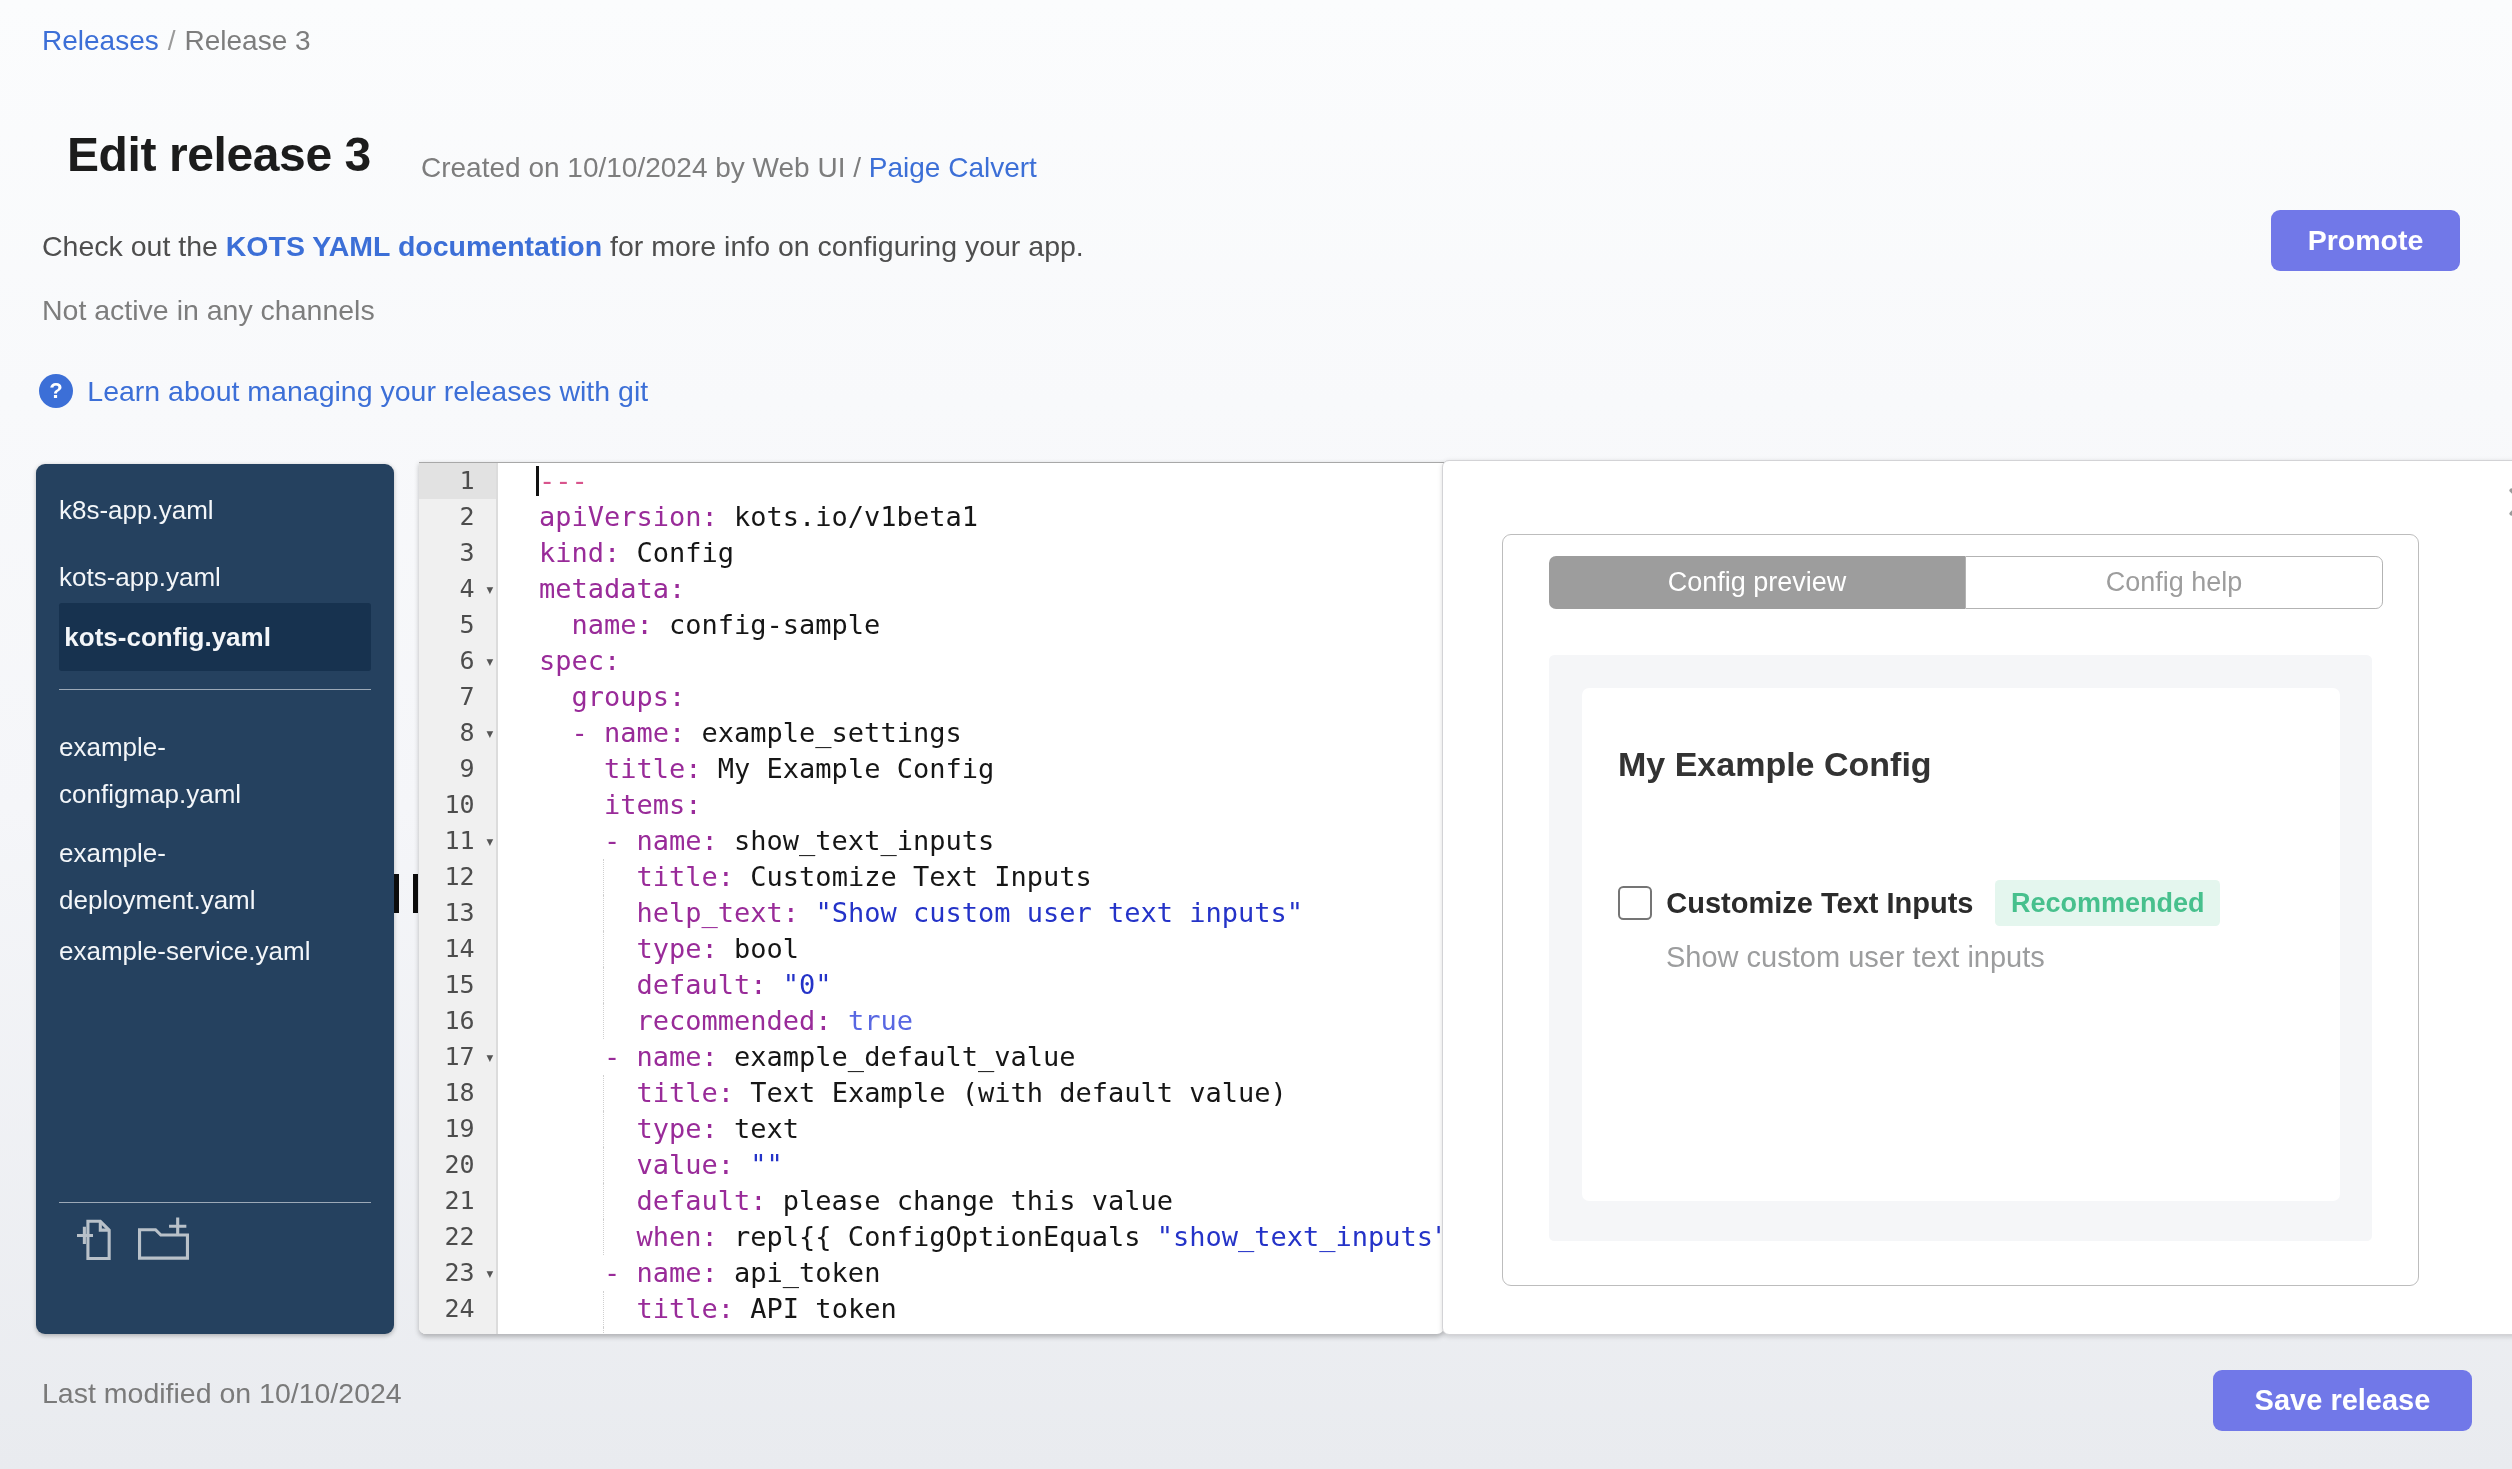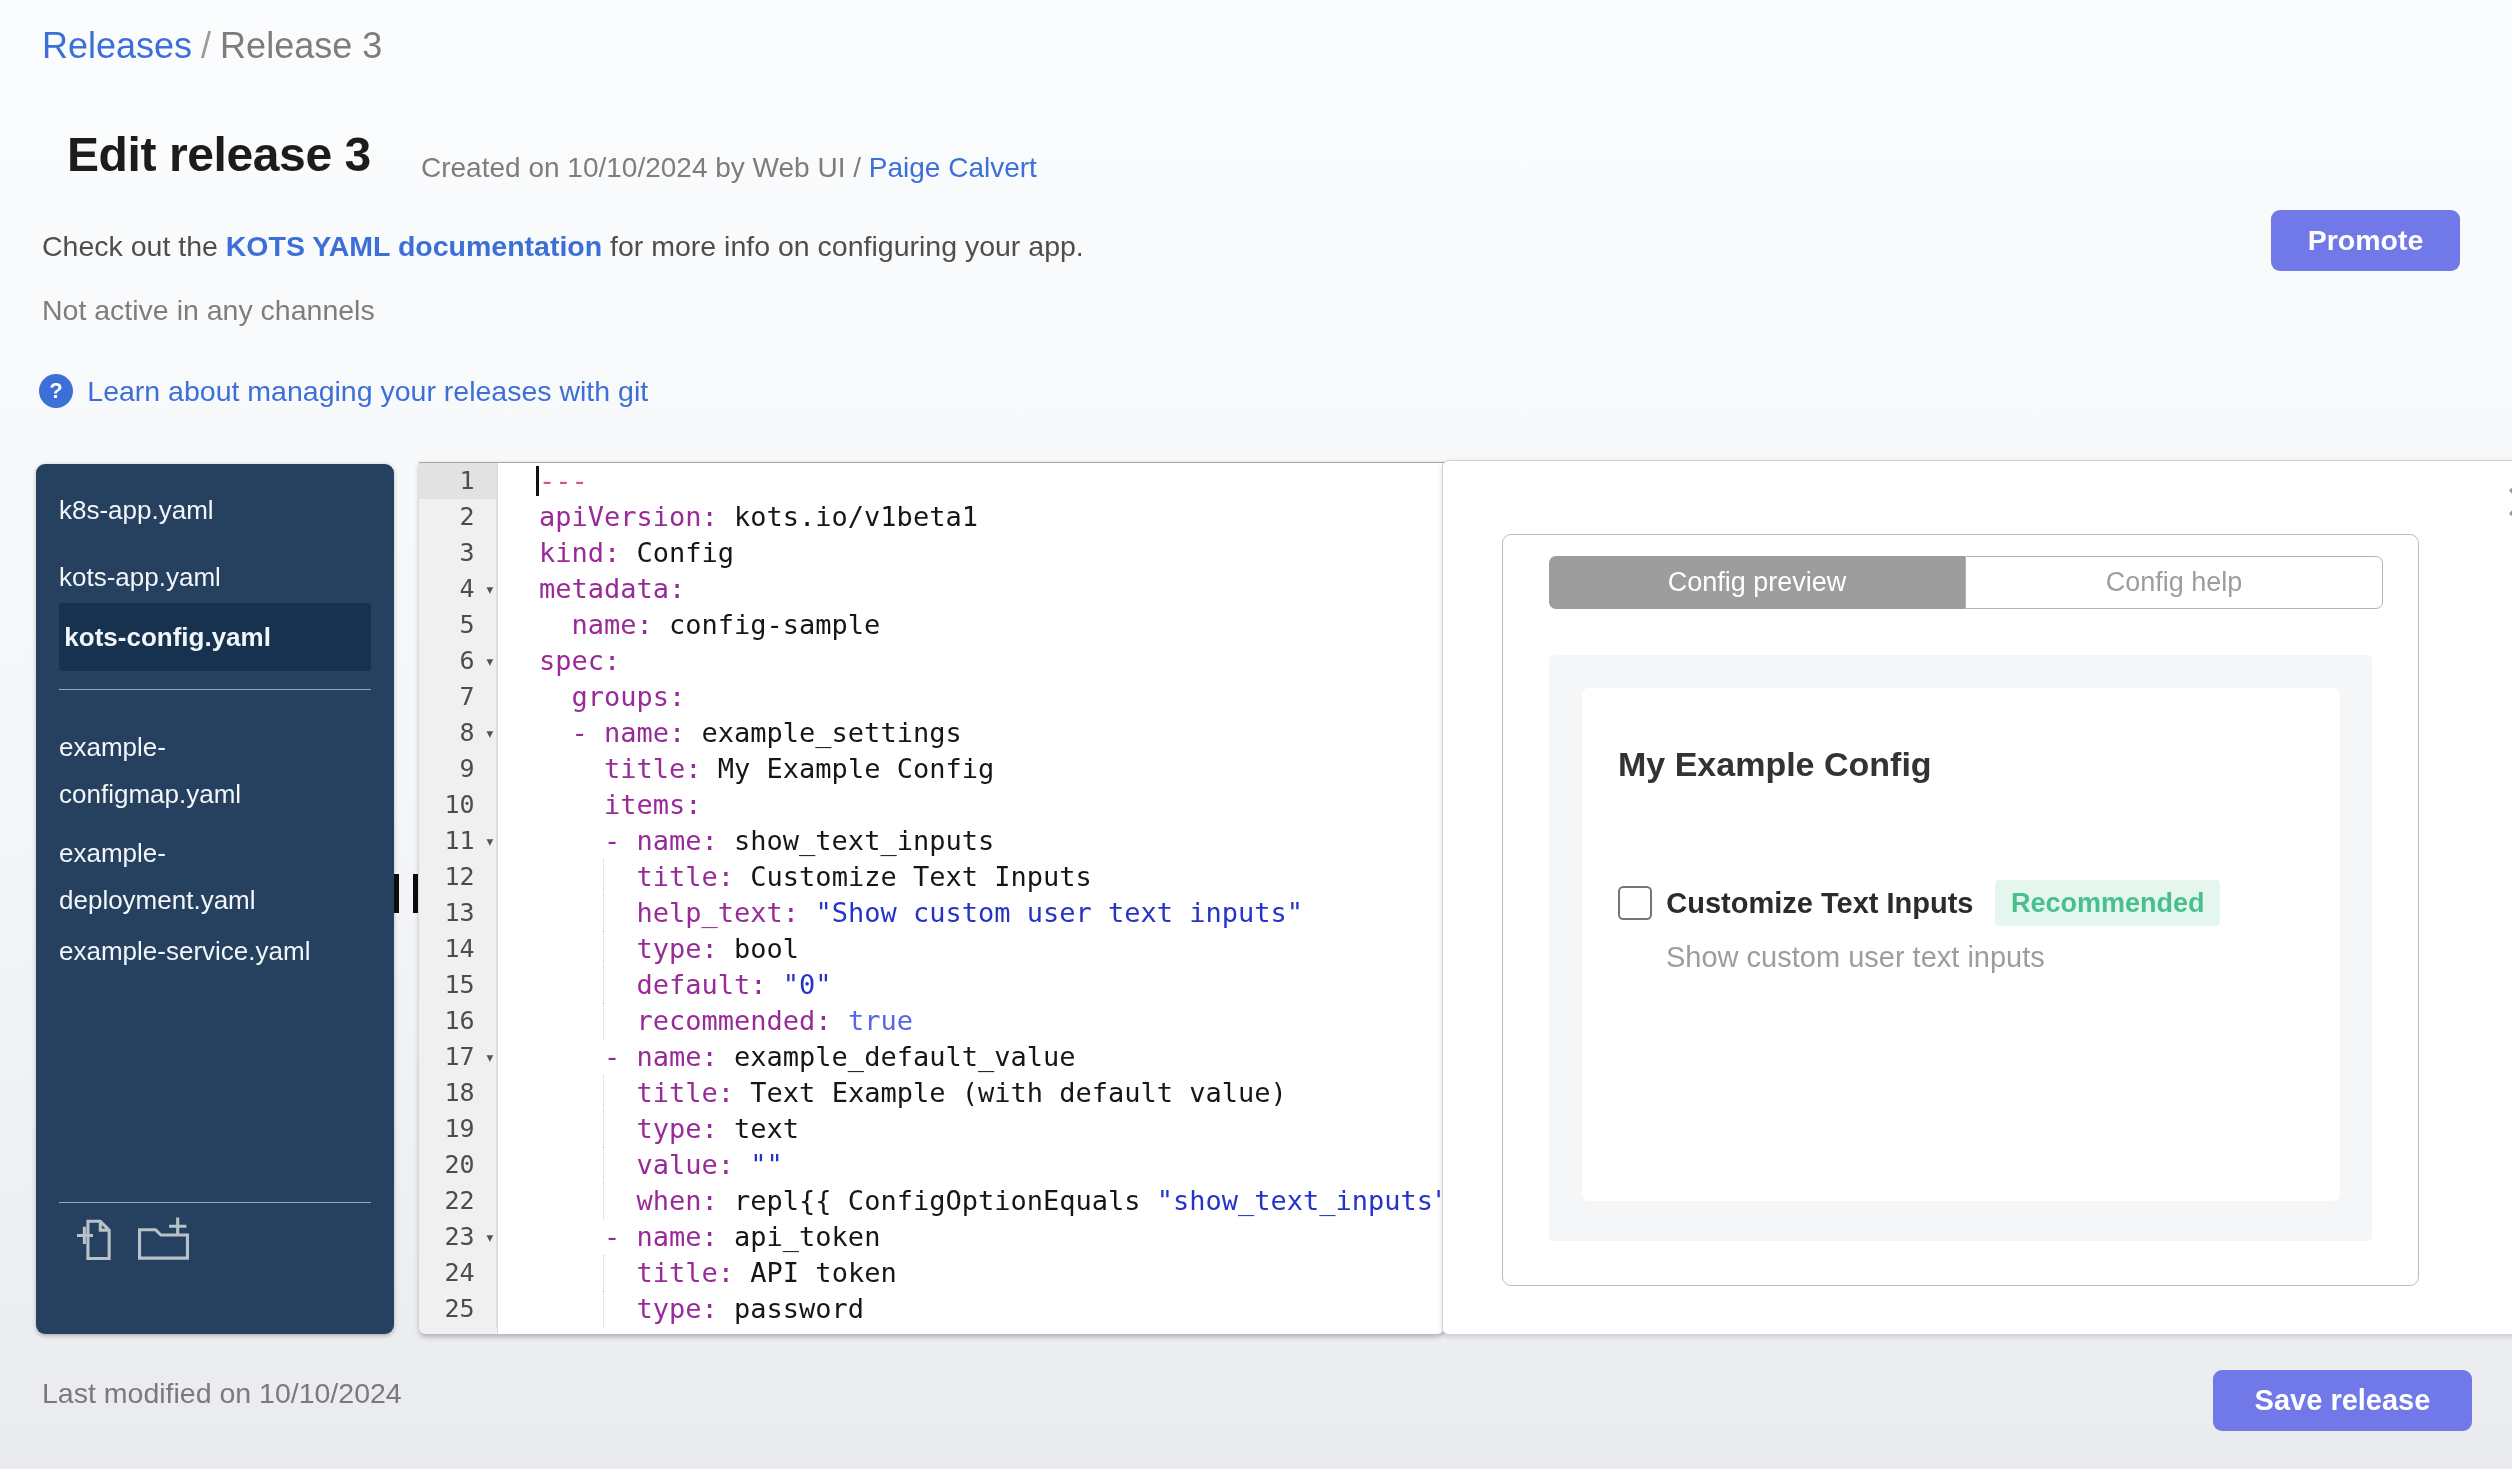--- a/index.html
+++ b/index.html
@@ -2,21 +2,21 @@
 <html style="--accent: #7178e8; --link: #3c6fd7; --sb-bg: #25415f; --sb-sel: #17324f; --c-key: #992b99; --c-str: #2433c8; --c-atom: #5867e2; --c-doc: #d8548c; --tab-gray: #9d9d9d; --badge-bg: #e4f6ee; --badge-tx: #47c08d;font-size:14.3px"><head>
 <meta charset="utf-8">
 <style>
   html,body{margin:0;padding:0;}
   .canvas{position:relative;width:2512px;height:1469px;overflow:hidden;
     font-family:"Liberation Sans","DejaVu Sans",sans-serif;
     background:linear-gradient(180deg,#fbfcfd 0%,#f5f6f9 55%,#e9ebef 100%);}
   a{text-decoration:none;cursor:pointer;}
 
   
-  .breadcrumb{position:absolute;left:42px;top:25px;font-size:36px;color:#7d7d7d;text-align:right;}
+  .breadcrumb{position:absolute;left:42px;top:25px;font-size:28px;color:#7d7d7d;text-align:right;}
   .breadcrumb .bc-link{color:var(--link);}
   .breadcrumb .bc-sep{color:#9a9a9a;margin:0 9px;}
   .page-title{position:absolute;left:39px;top:127px;font-size:48px;font-weight:700;color:#1c1c1c;letter-spacing:-0.4px;margin-left:28px;}
   .created{position:absolute;left:421px;top:152px;font-size:28px;color:#7d7d7d;}
   .created .author{color:var(--link);}
   .docline{position:absolute;left:42px;top:230px;font-size:28.5px;color:#4e4e4e;}
   .docline .doc-link{color:var(--link);font-weight:600;}
   .channel-status{position:absolute;left:42px;top:294px;font-size:28.5px;color:#7d7d7d;}
   .git-row{position:absolute;left:39px;top:374px;display:flex;align-items:center;}
   .help-circle{width:34px;height:34px;border-radius:50%;background:var(--link);color:#fff;
@@ -226,20 +226,24 @@
         </div>
         <div class="crow">
           <div class="gut">19</div>
           <div class="cline guide"><span class="tk-p">      </span><span class="tk-k">type:</span><span class="tk-p"> text</span></div>
         </div>
         <div class="crow">
           <div class="gut">20</div>
           <div class="cline guide"><span class="tk-p">      </span><span class="tk-k">value:</span><span class="tk-p"> </span><span class="tk-s">""</span></div>
         </div>
         <div class="crow">
+          <div class="gut">21</div>
+          <div class="cline guide"><span class="tk-p">      </span><span class="tk-k">default:</span><span class="tk-p"> please change this value</span></div>
+        </div>
+        <div class="crow">
           <div class="gut">22</div>
           <div class="cline guide"><span class="tk-p">      </span><span class="tk-k">when:</span><span class="tk-p"> repl{{ ConfigOptionEquals </span><span class="tk-s">"show_text_inputs"</span></div>
         </div>
         <div class="crow">
           <div class="gut">23<span class="fold">▾</span></div>
           <div class="cline"><span class="tk-p">    </span><span class="tk-k">- name:</span><span class="tk-p"> api_token</span></div>
         </div>
         <div class="crow">
           <div class="gut">24</div>
           <div class="cline guide"><span class="tk-p">      </span><span class="tk-k">title:</span><span class="tk-p"> API token</span></div>

